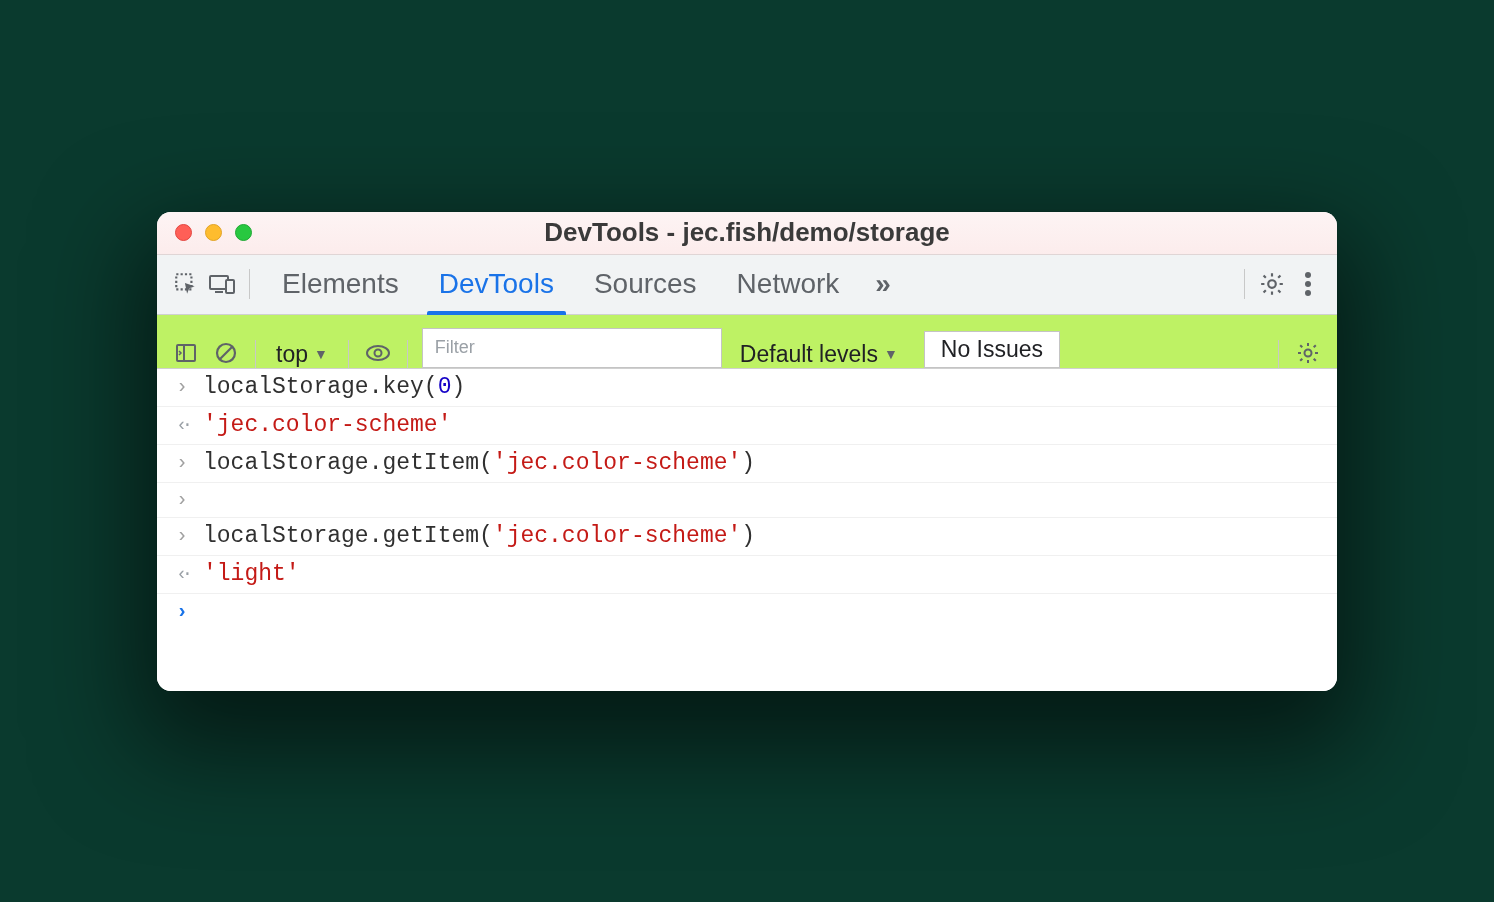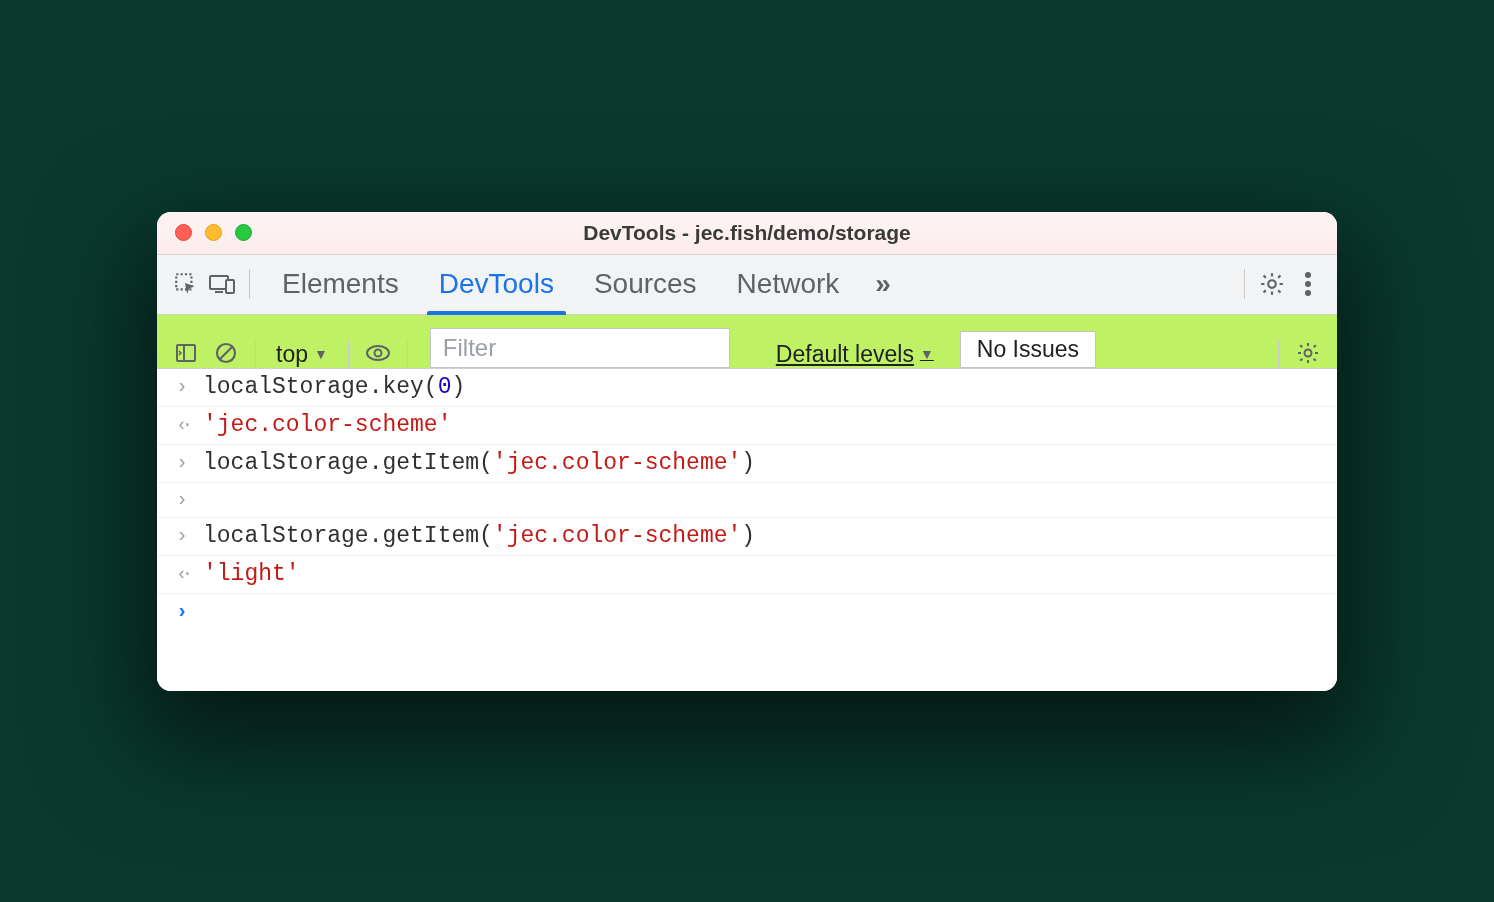--- a/index.html
+++ b/index.html
@@ -33,21 +33,21 @@
     margin-left: 18px;
   }
   .dot { width: 17px; height: 17px; border-radius: 50%; }
   .dot.red { background: #ff5f57; border: 1px solid #e24640; }
   .dot.yellow { background: #febc2e; border: 1px solid #e1a325; }
   .dot.green { background: #28c840; border: 1px solid #20a834; }
   .title {
     position: absolute;
     left: 0; right: 0;
     text-align: center;
-    font-size: 21px;
+    font-size: 26px;
     font-weight: 700;
     color: #3a3a3a;
     pointer-events: none;
   }
   .tabs {
     height: 60px;
     background: #f1f3f4;
     border-bottom: 1px solid #d0d0d0;
     display: flex;
     align-items: center;
@@ -107,32 +107,30 @@
     font-size: 23px; color: #202124;
     cursor: pointer;
     padding: 0 6px;
   }
   .tri { font-size: 14px; color: #5f6368; }
   .filter-input {
     width: 300px;
     height: 40px;
     border: 1px solid #c4c4c4;
     background: #fff;
-    font-size: 24px;
+    font-size: 18px;
     padding: 0 12px;
     color: #202124;
-    margin-left: 8px;
   }
   .filter-input::placeholder { color: #9aa0a6; }
   .levels {
     font-size: 23px; color: #202124;
     display: flex; align-items: center; gap: 6px;
     cursor: pointer;
-    margin-left: 36px;
-    text-decoration: underline;
+    margin-left: 8px;
   }
   .issues {
     border: 1px solid #c4c4c4;
     background: #fff;
     padding: 4px 16px;
     font-size: 23px;
     color: #202124;
     cursor: pointer;
     margin-left: 16px;
   }

